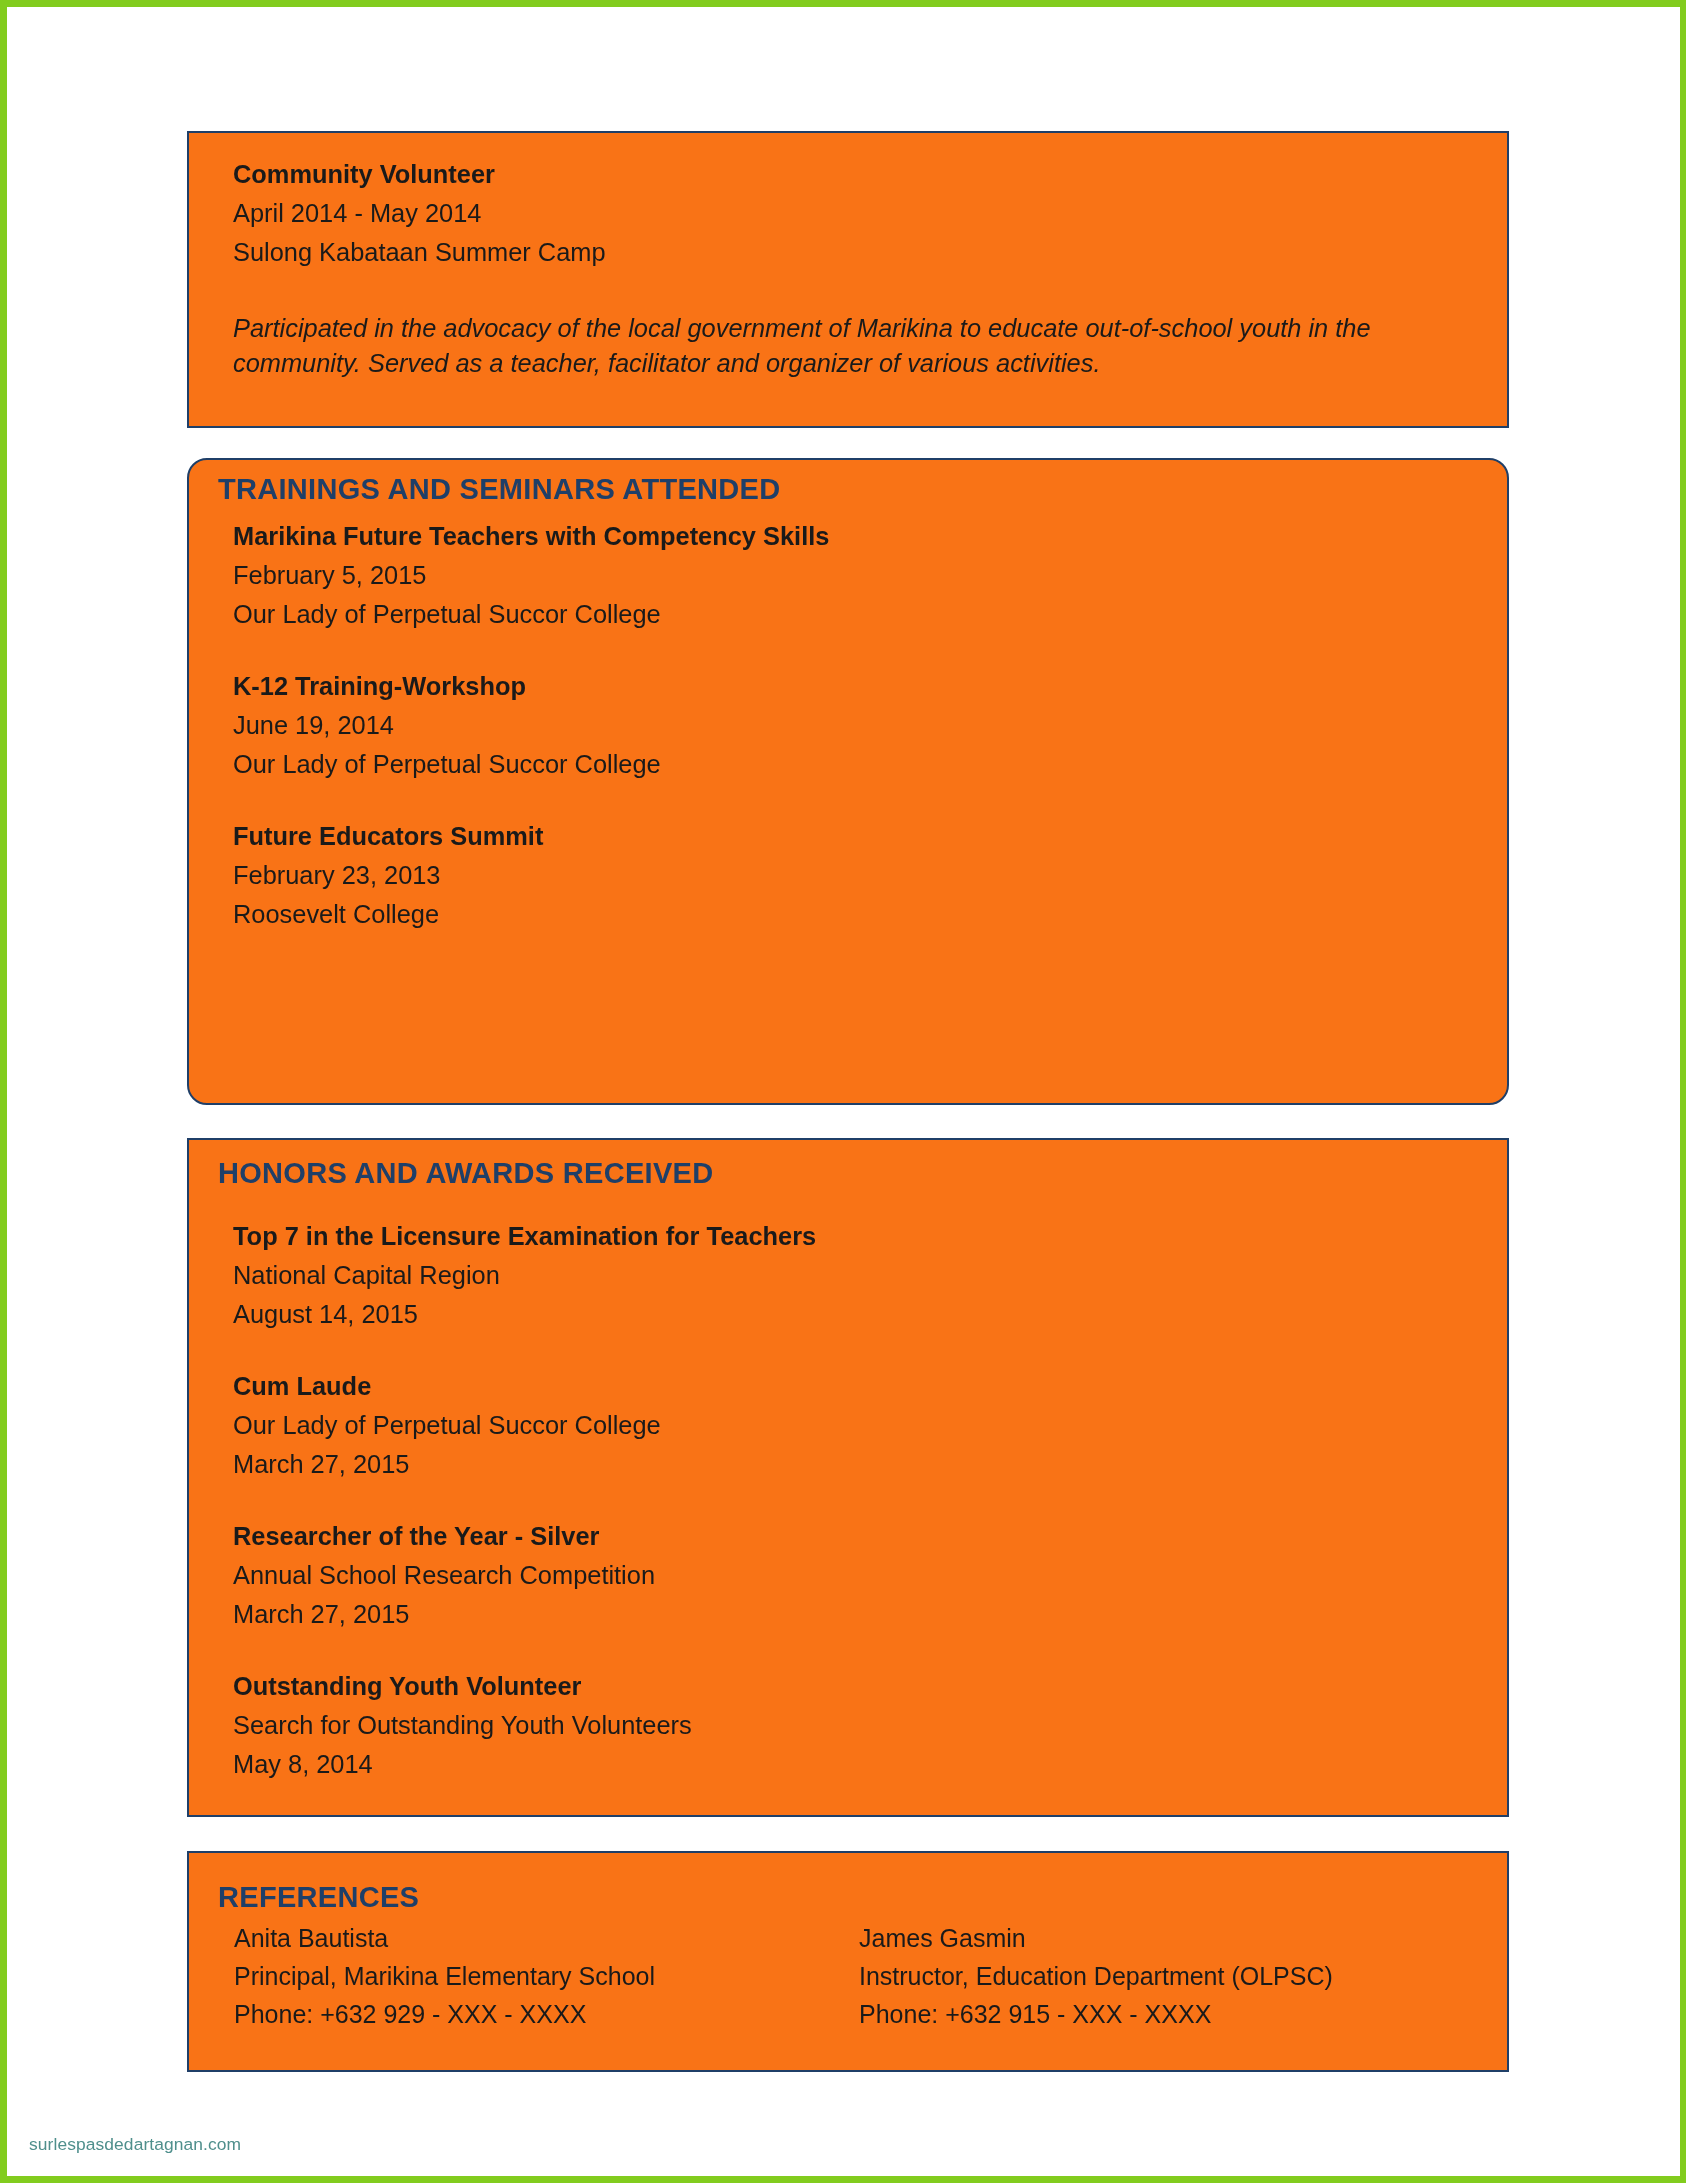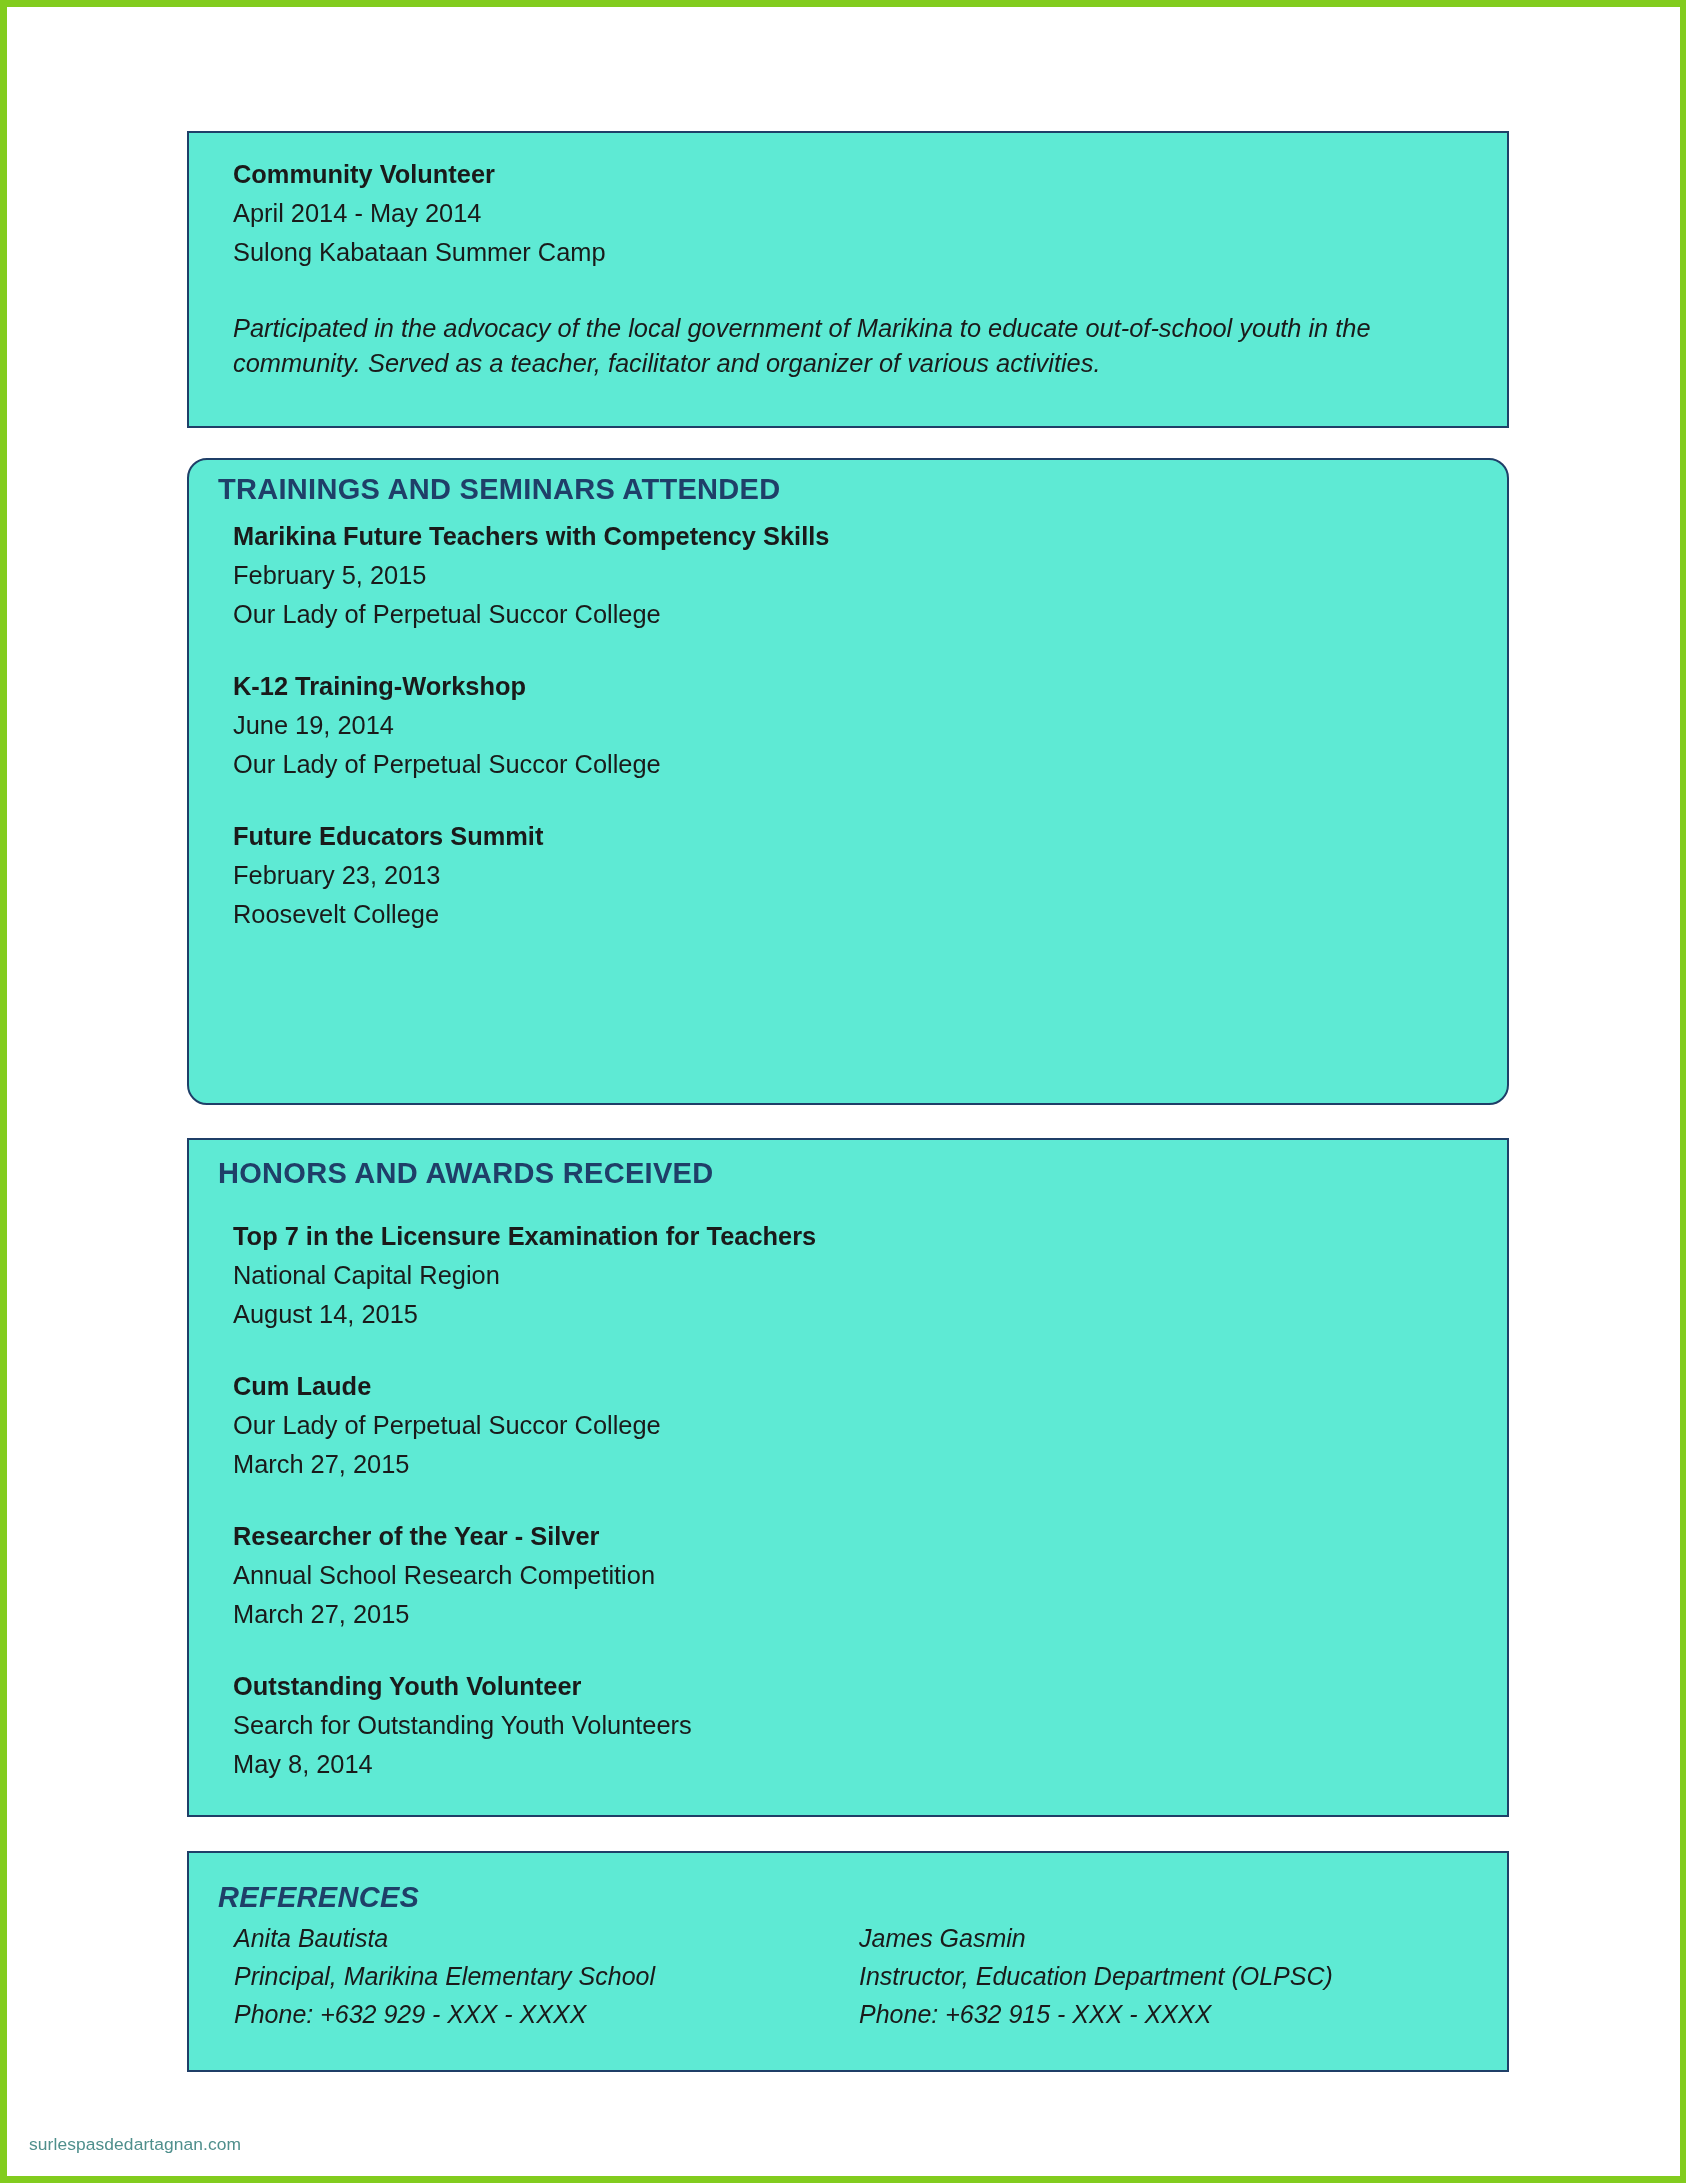--- a/index.html
+++ b/index.html
@@ -34,27 +34,27 @@
     background: #ffffff;
   }
 
   
   .box {
     position: absolute;
     left: 180px;
     width: 1322px;
     box-sizing: border-box;
     border: 2.2px solid #1f3f68;
-    background: #5eead4;
+    background: #f97316;
   }
 
   #box-experience { top: 124px;  height: 297px; }
   #box-trainings  { top: 451px;  height: 647px; border-radius: 20px; }
   #box-honors     { top: 1131px; height: 679px; }
-  #box-references { top: 1844px; height: 221px; font-style: italic; }
+  #box-references { top: 1844px; height: 221px; }
 
   .section-heading {
     position: absolute;
     left: 29px;
     color: #1f3f68;
     font-size: 29px;
     font-weight: bold;
     letter-spacing: 0.3px;
     white-space: nowrap;
   }

